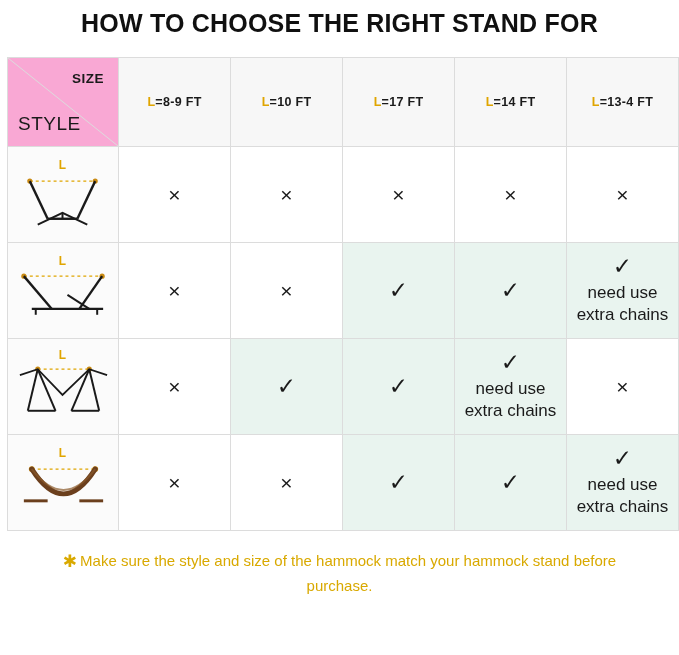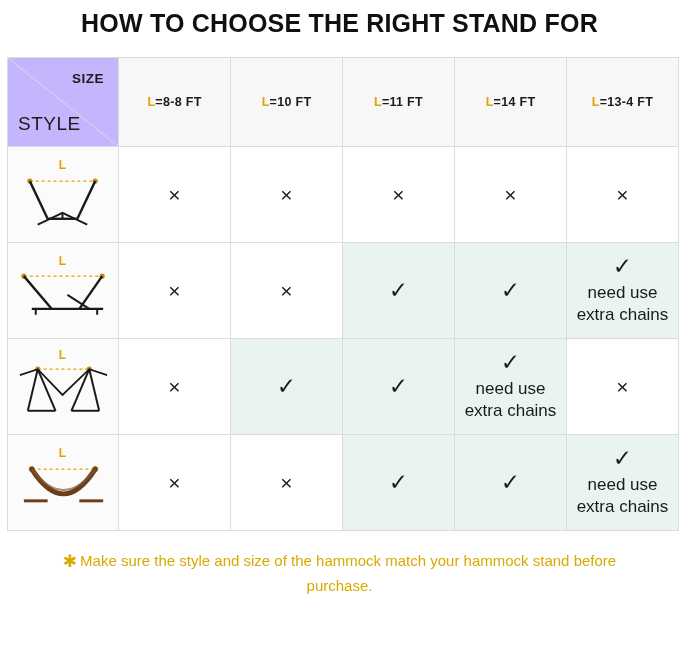--- a/index.html
+++ b/index.html
@@ -51,21 +51,21 @@
     vertical-align: middle;
     text-align: center;
   }
   col.c-style { width: 111px; }
   col.c-size  { width: 112px; }
 
   
   .corner-cell {
     height: 88px;
     position: relative;
-    background: #c4b5fd;
+    background: #f9a8d4;
   }
   .corner-inner {
     position: relative;
     width: 100%;
     height: 100%;
   }
   .diag {
     position: absolute;
     left: 0; top: 0;
     width: 100%; height: 100%;
@@ -187,27 +187,27 @@
             <div class="corner-inner">
               <svg class="diag" viewBox="0 0 111 88" preserveAspectRatio="none">
                 <line x1="0" y1="0" x2="111" y2="88" stroke="#dcdcdc" stroke-width="1"></line>
               </svg>
               <span class="corner-size">SIZE</span>
               <span class="corner-style">STYLE</span>
             </div>
           </td>
 
           <td class="head-cell">
-            <span class="lmark">L</span><span>=8-8 FT</span>
+            <span class="lmark">L</span><span>=8-9 FT</span>
           </td>
           <td class="head-cell">
             <span class="lmark">L</span><span>=10 FT</span>
           </td>
           <td class="head-cell">
-            <span class="lmark">L</span><span>=11 FT</span>
+            <span class="lmark">L</span><span>=17 FT</span>
           </td>
           <td class="head-cell">
             <span class="lmark">L</span><span>=14 FT</span>
           </td>
           <td class="head-cell">
             <span class="lmark">L</span><span>=13-4 FT</span>
           </td>
         </tr>
 
         <tr class="row-cell">

